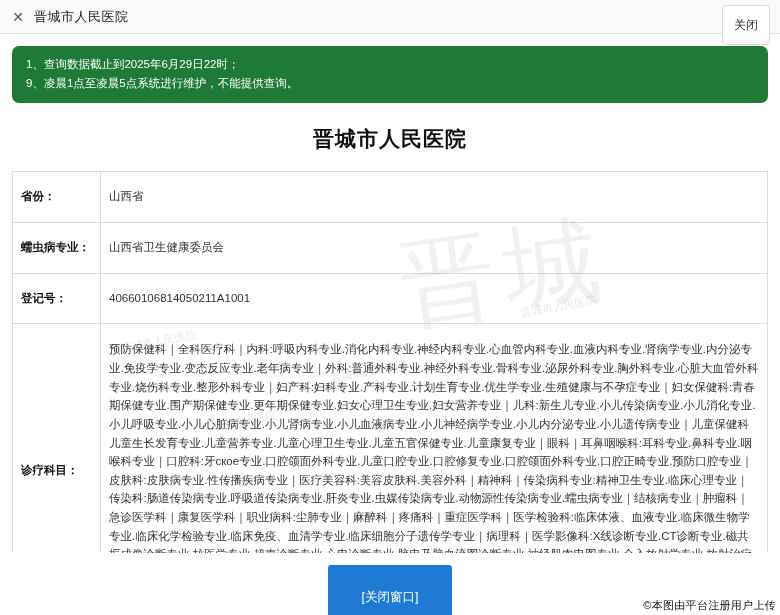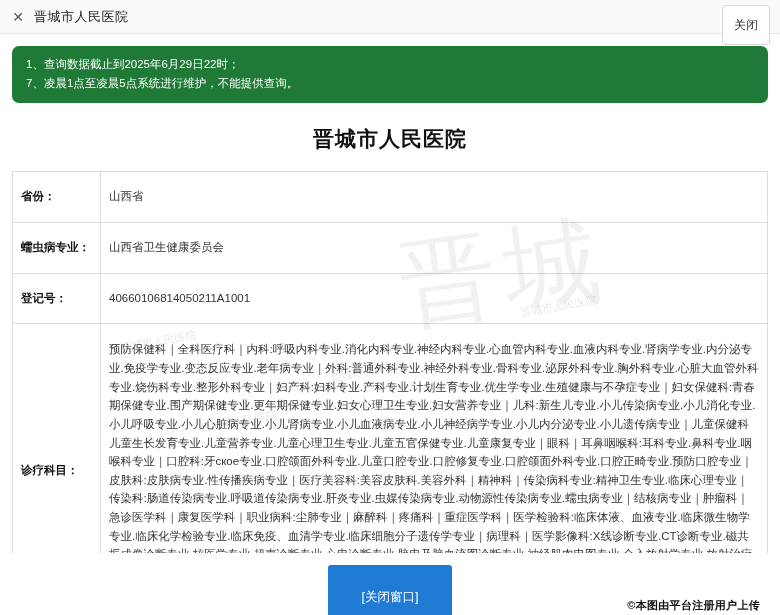--- a/index.html
+++ b/index.html
@@ -146,45 +146,45 @@
   }
   .wm-small {
     position: absolute;
     font-size: 11px;
     color: rgba(0,0,0,0.10);
     transform: rotate(-10deg);
     white-space: nowrap;
   }
   .corner-credit {
     position: absolute;
-    right: 20px; bottom: 2px;
+    right: 4px; bottom: 2px;
     font-size: 11px;
     color: #111;
-    font-weight: bold;
+    font-weight: normal;
     letter-spacing: .3px;
   }
 </style>
 </head>
 <body>
 
 <div class="window">
 
   <div class="titlebar">
     <span class="close-x">✕</span>
     <span class="title-text">晋城市人民医院</span>
     <div class="close-btn">
       <span>关闭</span>
     </div>
   </div>
 
   <div class="content">
 
     <div class="notice">
       <div>1、查询数据截止到2025年6月29日22时；</div>
-      <div>7、凌晨1点至凌晨5点系统进行维护，不能提供查询。</div>
+      <div>9、凌晨1点至凌晨5点系统进行维护，不能提供查询。</div>
     </div>
 
     <div class="hosp-name">晋城市人民医院</div>
 
     <table class="info">
       <tbody>
         <tr>
           <td class="lbl">省份：</td>
           <td class="val">山西省</td>
         </tr>

